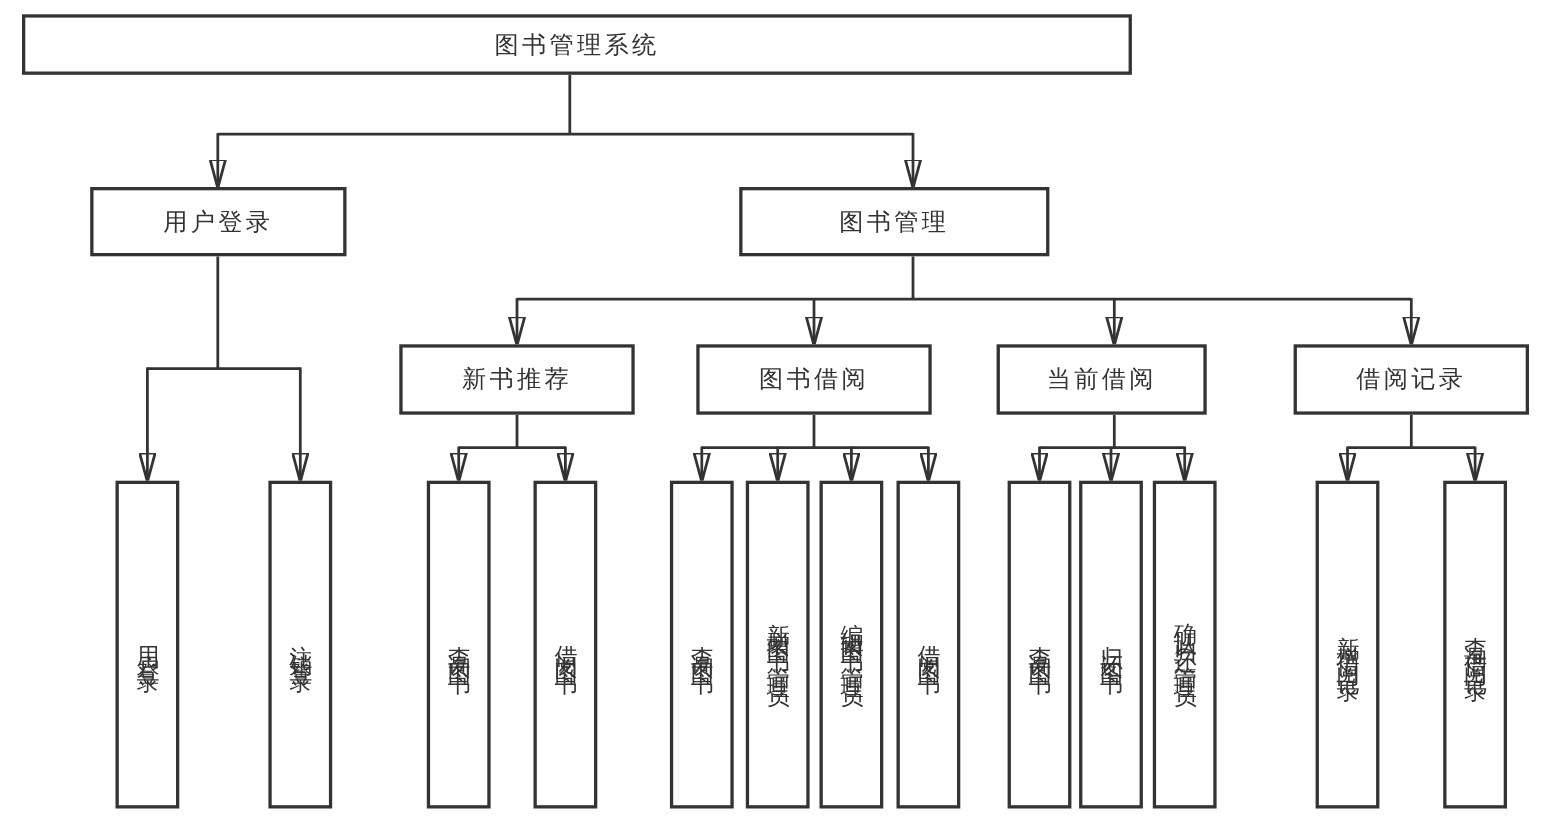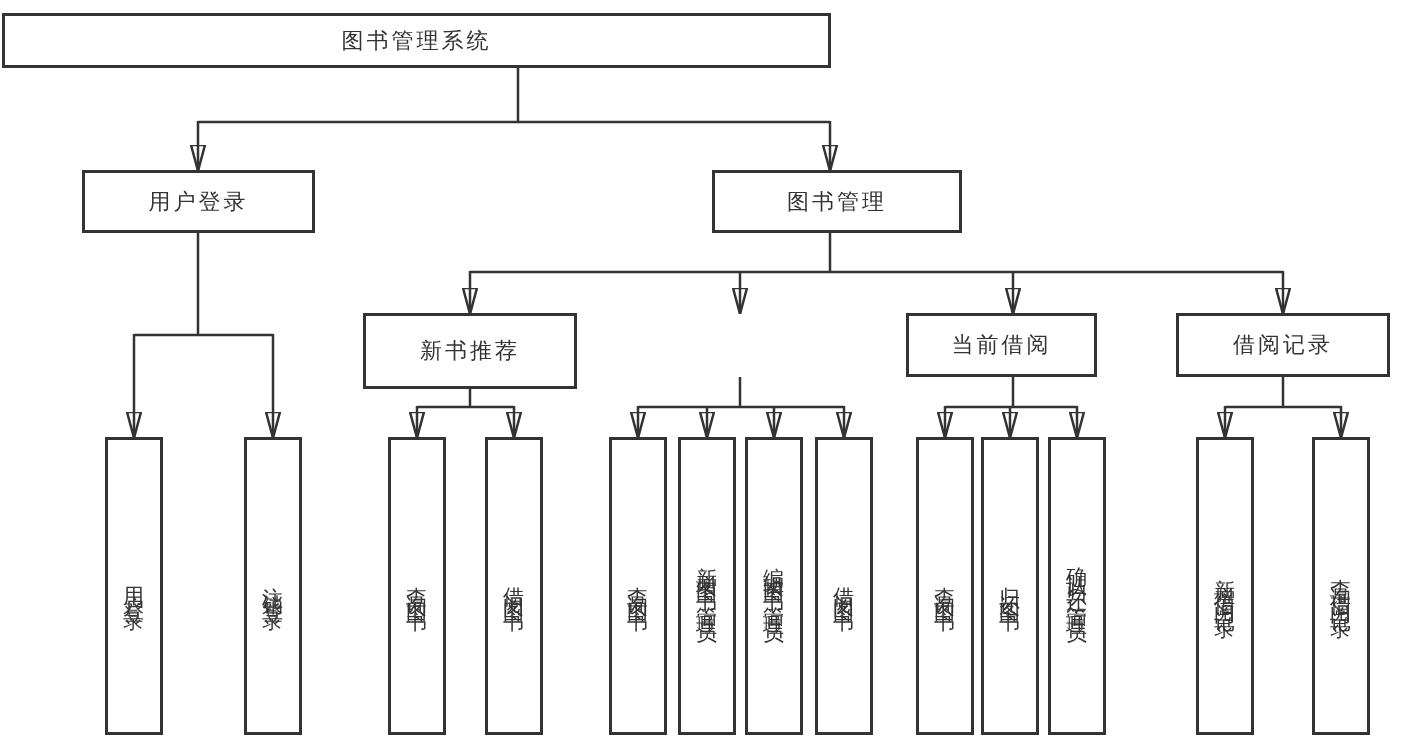--- a/index.html
+++ b/index.html
@@ -85,33 +85,36 @@
     <path d="M1013 377 V407 M945 407 H1077"></path>
     <line x1="945" y1="406" x2="945" y2="437" marker-end="url(#arrow)"></line>
     <line x1="1010" y1="406" x2="1010" y2="437" marker-end="url(#arrow)"></line>
     <line x1="1077" y1="406" x2="1077" y2="437" marker-end="url(#arrow)"></line>
 
     <path d="M1283 377 V407 M1225 407 H1341"></path>
     <line x1="1225" y1="406" x2="1225" y2="437" marker-end="url(#arrow)"></line>
     <line x1="1341" y1="406" x2="1341" y2="437" marker-end="url(#arrow)"></line>
   </svg>
 
-  <div class="node node-h" style="left:2px;top:13px;width:829px;height:55px;">
+  <div class="node node-h" style="left:20px;top:13px;width:1009px;height:55px;">
     <span>图书管理系统</span>
   </div>
 
   <div class="node node-h" style="left:82px;top:170px;width:233px;height:63px;">
     <span>用户登录</span>
   </div>
-  <div class="node node-h" style="left:712px;top:170px;width:250px;height:63px;text-align:center;">
+  <div class="node node-h" style="left:672px;top:170px;width:282px;height:63px;text-align:center;">
     <span>图书管理</span>
   </div>
 
-  <div class="node node-h" style="left:363px;top:313px;width:214px;height:76px;">
+  <div class="node node-h" style="left:363px;top:313px;width:214px;height:64px;">
     <span>新书推荐</span>
+  </div>
+  <div class="node node-h" style="left:633px;top:313px;width:214px;height:64px;">
+    <span>图书借阅</span>
   </div>
   <div class="node node-h" style="left:906px;top:313px;width:191px;height:64px;">
     <span>当前借阅</span>
   </div>
   <div class="node node-h" style="left:1176px;top:313px;width:214px;height:64px;">
     <span>借阅记录</span>
   </div>
 
   <div class="node node-v" style="left:105px;top:437px;width:58px;height:298px;">
     <span class="vtext">用户登录</span>

